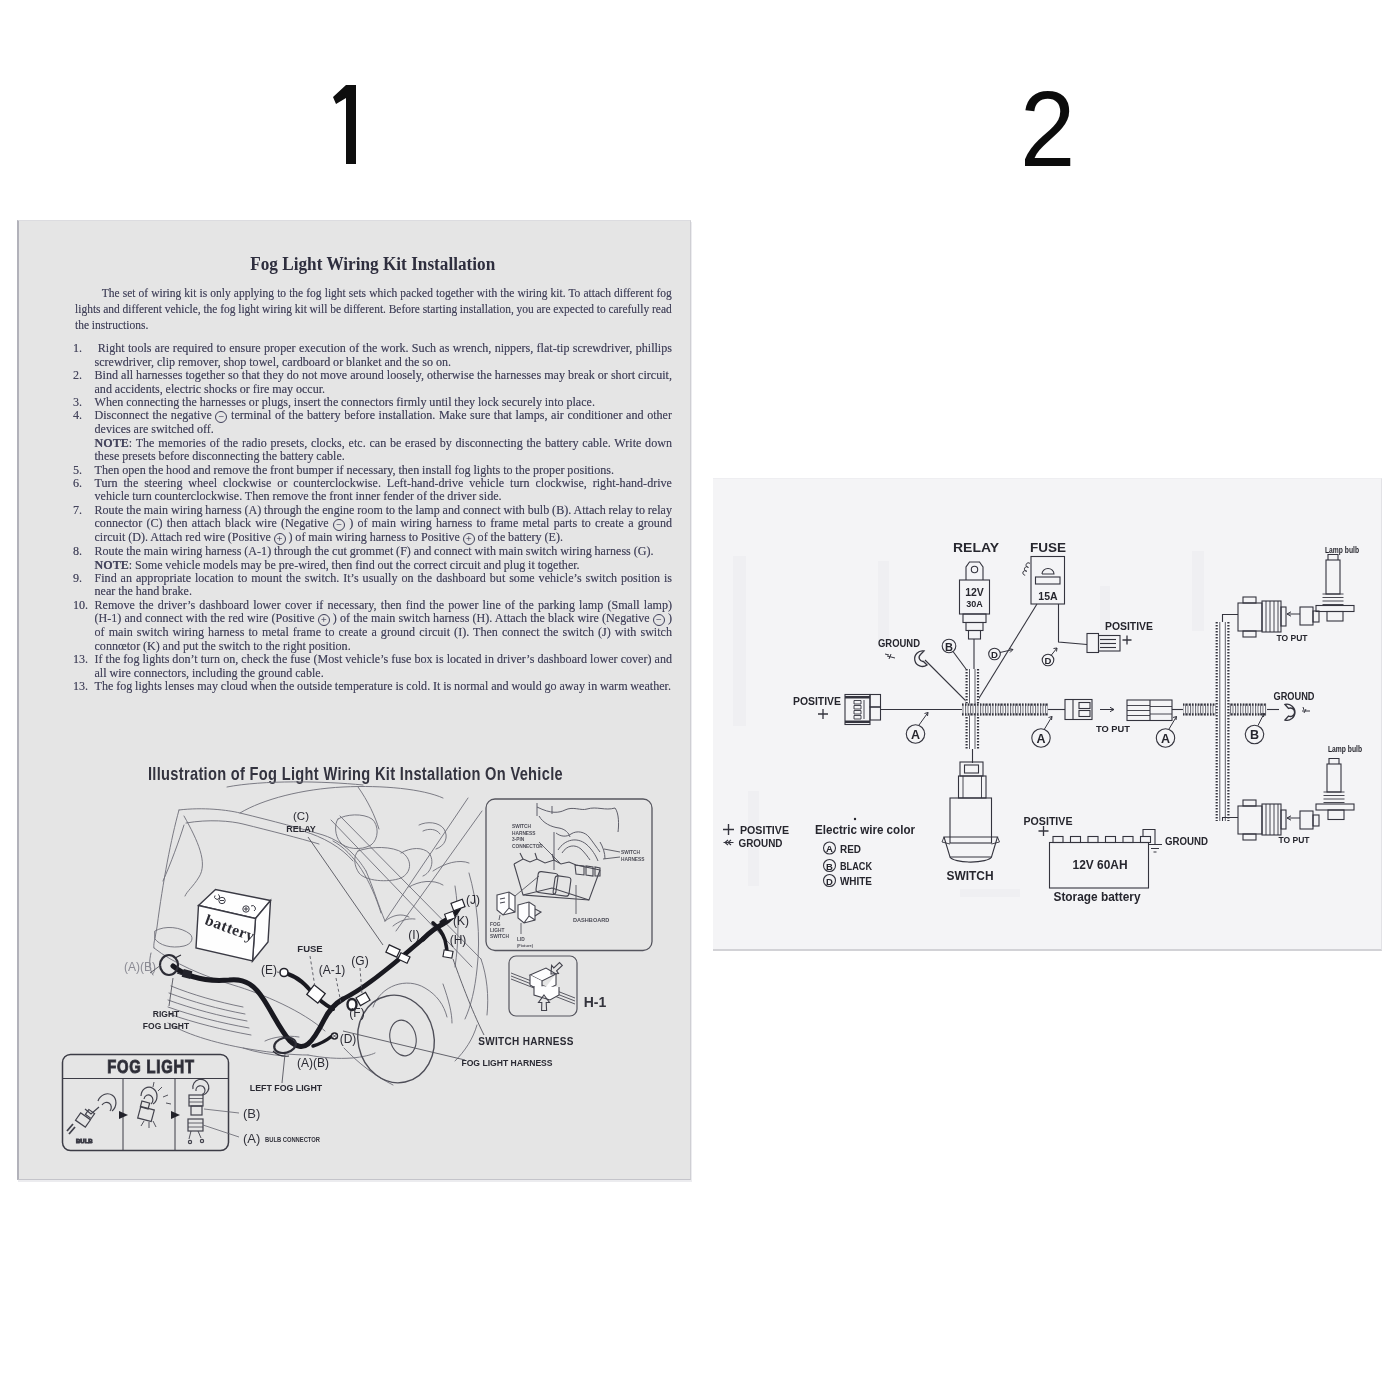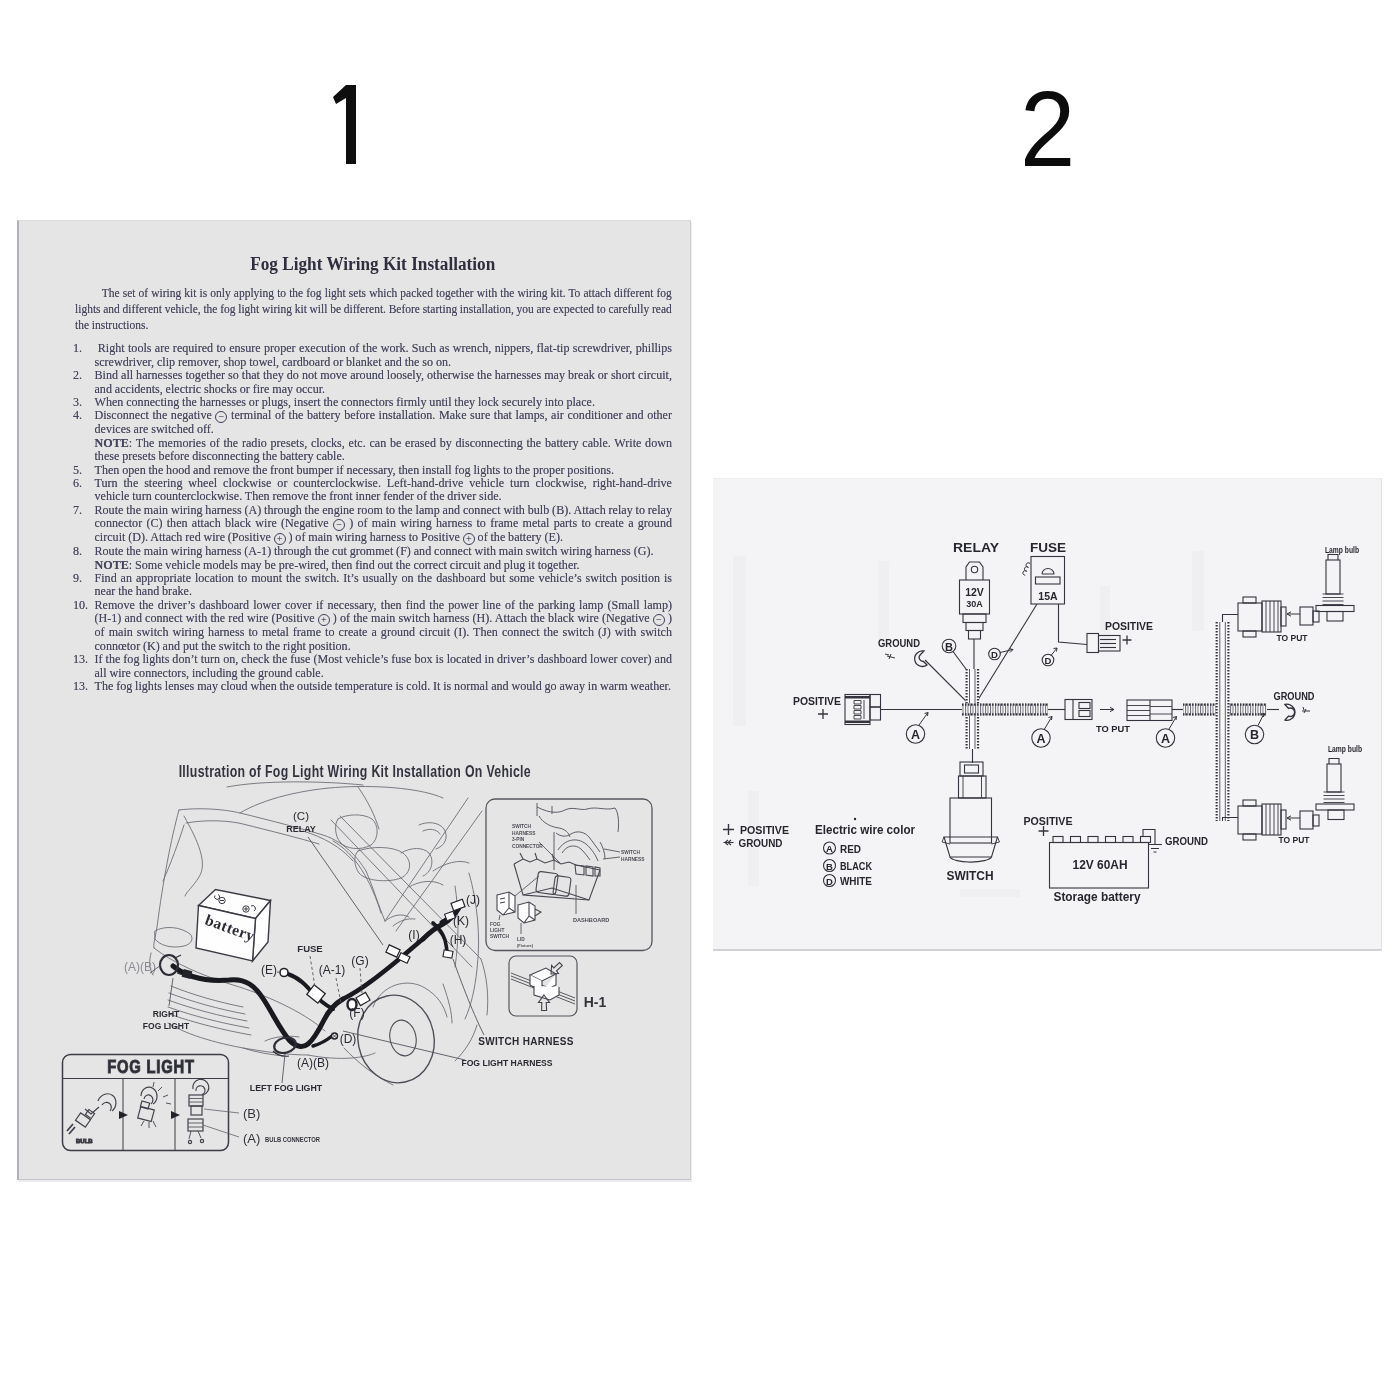--- a/index.html
+++ b/index.html
@@ -16,21 +16,21 @@
   .doc .title span{display:inline-block;transform:scaleX(.93);transform-origin:center;white-space:nowrap;}
   .body{position:absolute;left:56px;top:65px;width:597px;text-shadow:0 0 0.5px rgba(64,64,90,0.55);
         font-family:"Liberation Serif", serif;font-size:12.1px;color:#44445c;word-spacing:-0.2px;}
   .intro{line-height:15.8px;text-align:justify;text-indent:30px;margin:0 0 9px 0;font-size:12.9px;width:669px;transform:scaleX(0.892);transform-origin:0 0;}
   .it{position:relative;padding-left:19.5px;line-height:13.4px;text-align:justify;}
   .it .n{position:absolute;left:-2px;top:0;}
   .nb{font-weight:bold;}
   .cm{display:inline-block;width:10px;height:10px;border:1px solid #40405a;border-radius:50%;
       font-size:10px;line-height:9px;text-align:center;vertical-align:-1px;}
   .ilt{position:absolute;left:0;top:542px;width:672px;text-align:center;
-       font-family:"Liberation Sans", sans-serif;font-weight:bold;font-size:16px;color:#33333f;letter-spacing:.4px;}
+       font-family:"Liberation Sans", sans-serif;font-weight:bold;font-size:19px;color:#33333f;letter-spacing:.4px;}
   .ilt span{display:inline-block;transform:scaleX(.77);transform-origin:center;white-space:nowrap;}
   .pageR{will-change:transform;position:absolute;left:713px;top:478px;width:668px;height:470px;background:#f4f4f6;
          border-bottom:2px solid #d2d2d6;border-right:1px solid #e2e2e6;border-top:1px solid #eeeeF1;}
 </style>
 </head>
 <body>
 <div class="canvas">
 
   <svg style="position:absolute;left:330px;top:85px;" width="30" height="82" viewBox="0 0 30 82">
     <path d="M16,0 L26,0 L26,79 L16,79 L16,13 L6,19 L3,12 Z" fill="#0e0e0e"></path>

